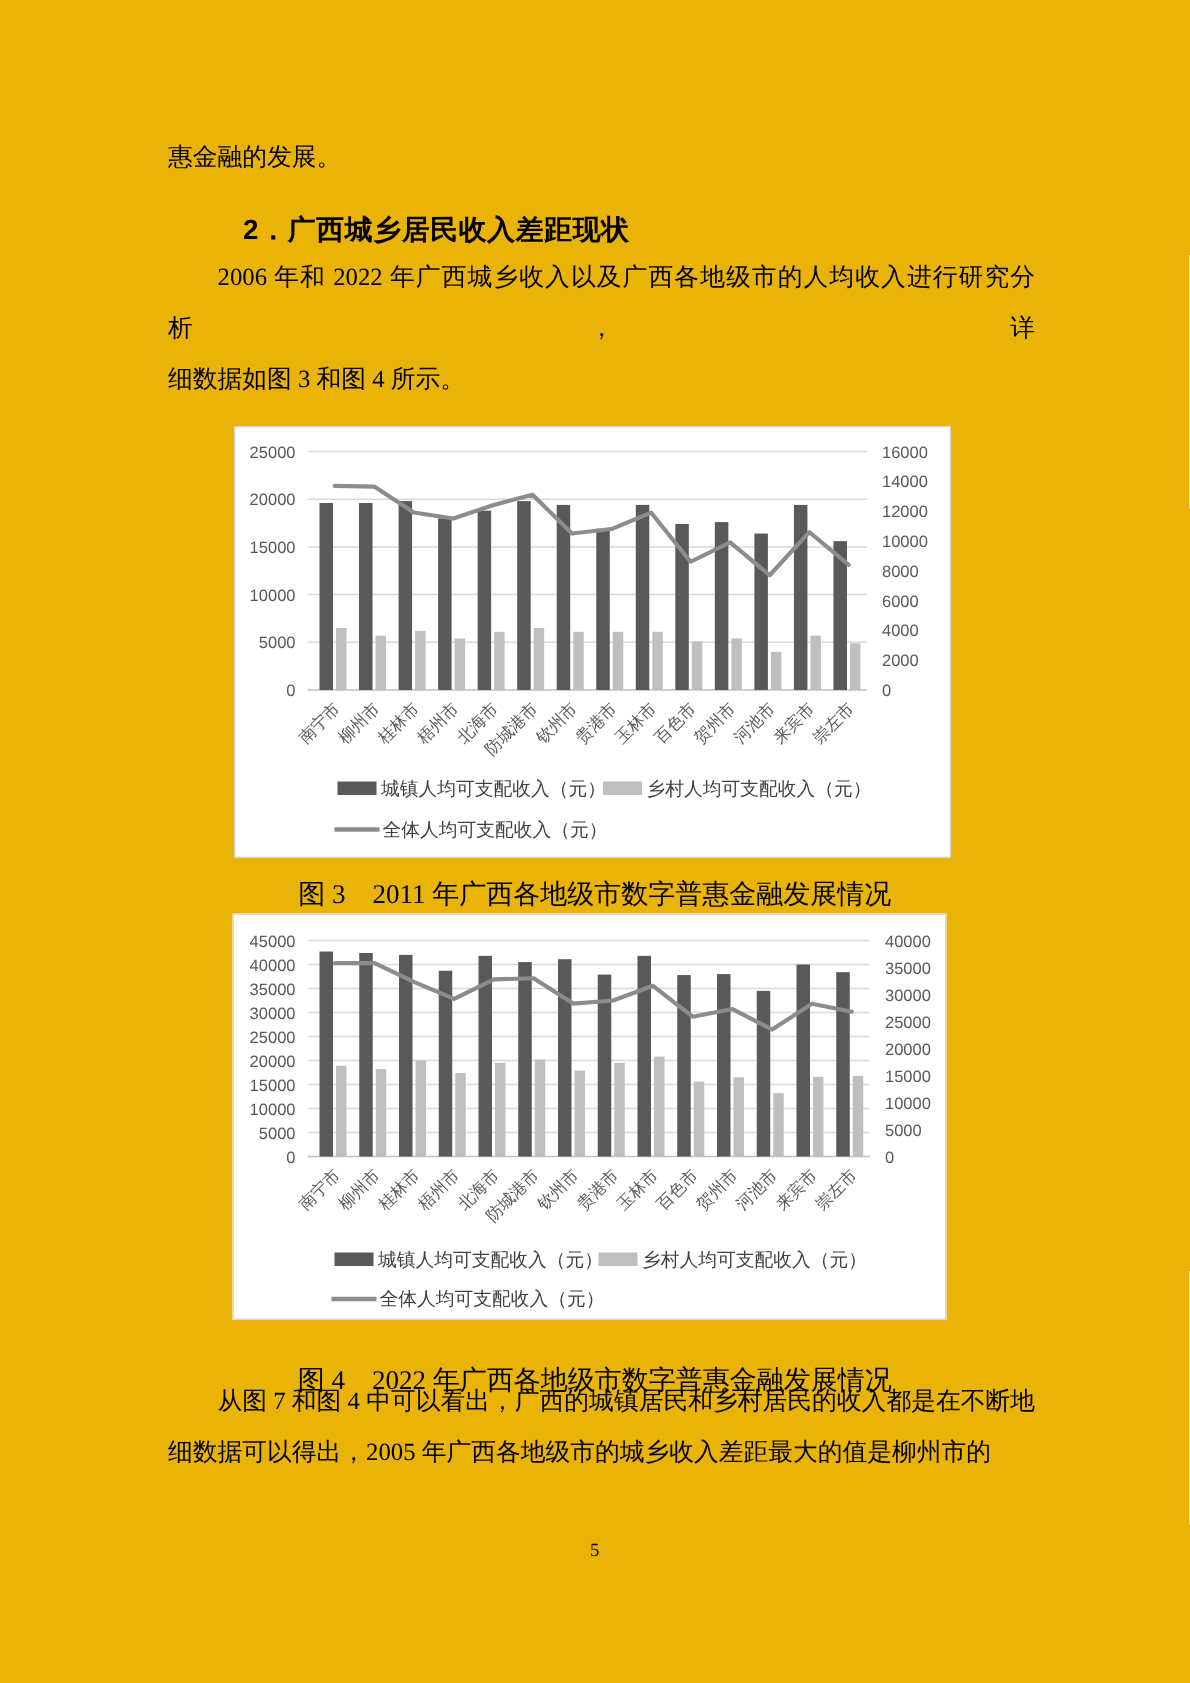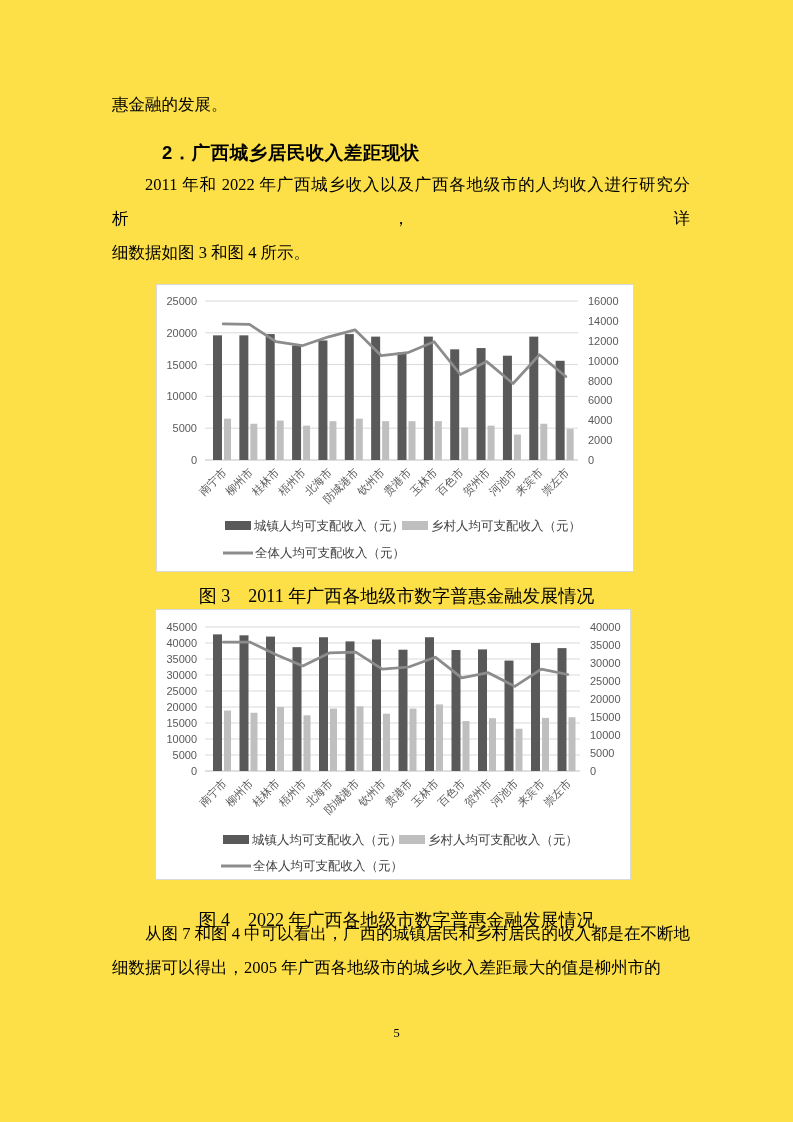--- a/index.html
+++ b/index.html
@@ -1,17 +1,17 @@
 <!DOCTYPE html>
 <html><head>
 <meta charset="utf-8">
 <style>
   html,body{margin:0;padding:0;background:#ffffff;}
   .page{
-    position:relative;width:793px;height:1122px;background:#fde047;overflow:hidden;
+    position:relative;width:793px;height:1122px;background:#eab308;overflow:hidden;
     font-family:"Liberation Serif","DejaVu Serif",serif;color:#000000;
   }
   .intro{position:absolute;left:112px;top:88px;width:578px;margin:0;
     font-size:16.5px;line-height:34px;}
   .heading{position:absolute;left:150px;top:125px;margin:12px;
     font-family:"Liberation Sans","DejaVu Sans",sans-serif;
     font-size:18.5px;font-weight:bold;line-height:32px;letter-spacing:0.5px;}
   .para{position:absolute;left:112px;width:578px;font-size:16.5px;line-height:34px;}
   .para div{text-align:justify;}
   .para div:not(:last-child){text-align-last:justify;}
@@ -30,21 +30,21 @@
 </head>
 <body>
 
 <div class="page">
 
   <p class="intro">惠金融的发展。</p>
 
   <h2 class="heading">2．广西城乡居民收入差距现状</h2>
 
   <div class="para" id="para1">
-      <div>2011 年和 2022 年广西城乡收入以及广西各地级市的人均收入进行研究分析，详</div>
+      <div>2006 年和 2022 年广西城乡收入以及广西各地级市的人均收入进行研究分析，详</div>
       <div>细数据如图 3 和图 4 所示。</div>
     </div>
 
   <div class="chart" id="chart3"><svg width="478" height="288" viewBox="0 0 478 288" style="font-family: &quot;Liberation Sans&quot;, &quot;DejaVu Sans&quot;, sans-serif;">
         <rect x="0.5" y="0.5" width="477" height="287" fill="none" stroke="#d9d9d9"></rect>
         <line x1="49" y1="176" x2="422" y2="176" stroke="#c0c0c0" stroke-width="1"></line>
         <text x="41" y="180" text-anchor="end" font-size="11" fill="#595959">0</text>
         <line x1="49" y1="144.2" x2="422" y2="144.2" stroke="#d9d9d9" stroke-width="1"></line>
         <text x="41" y="148.2" text-anchor="end" font-size="11" fill="#595959">5000</text>
         <line x1="49" y1="112.4" x2="422" y2="112.4" stroke="#d9d9d9" stroke-width="1"></line>

